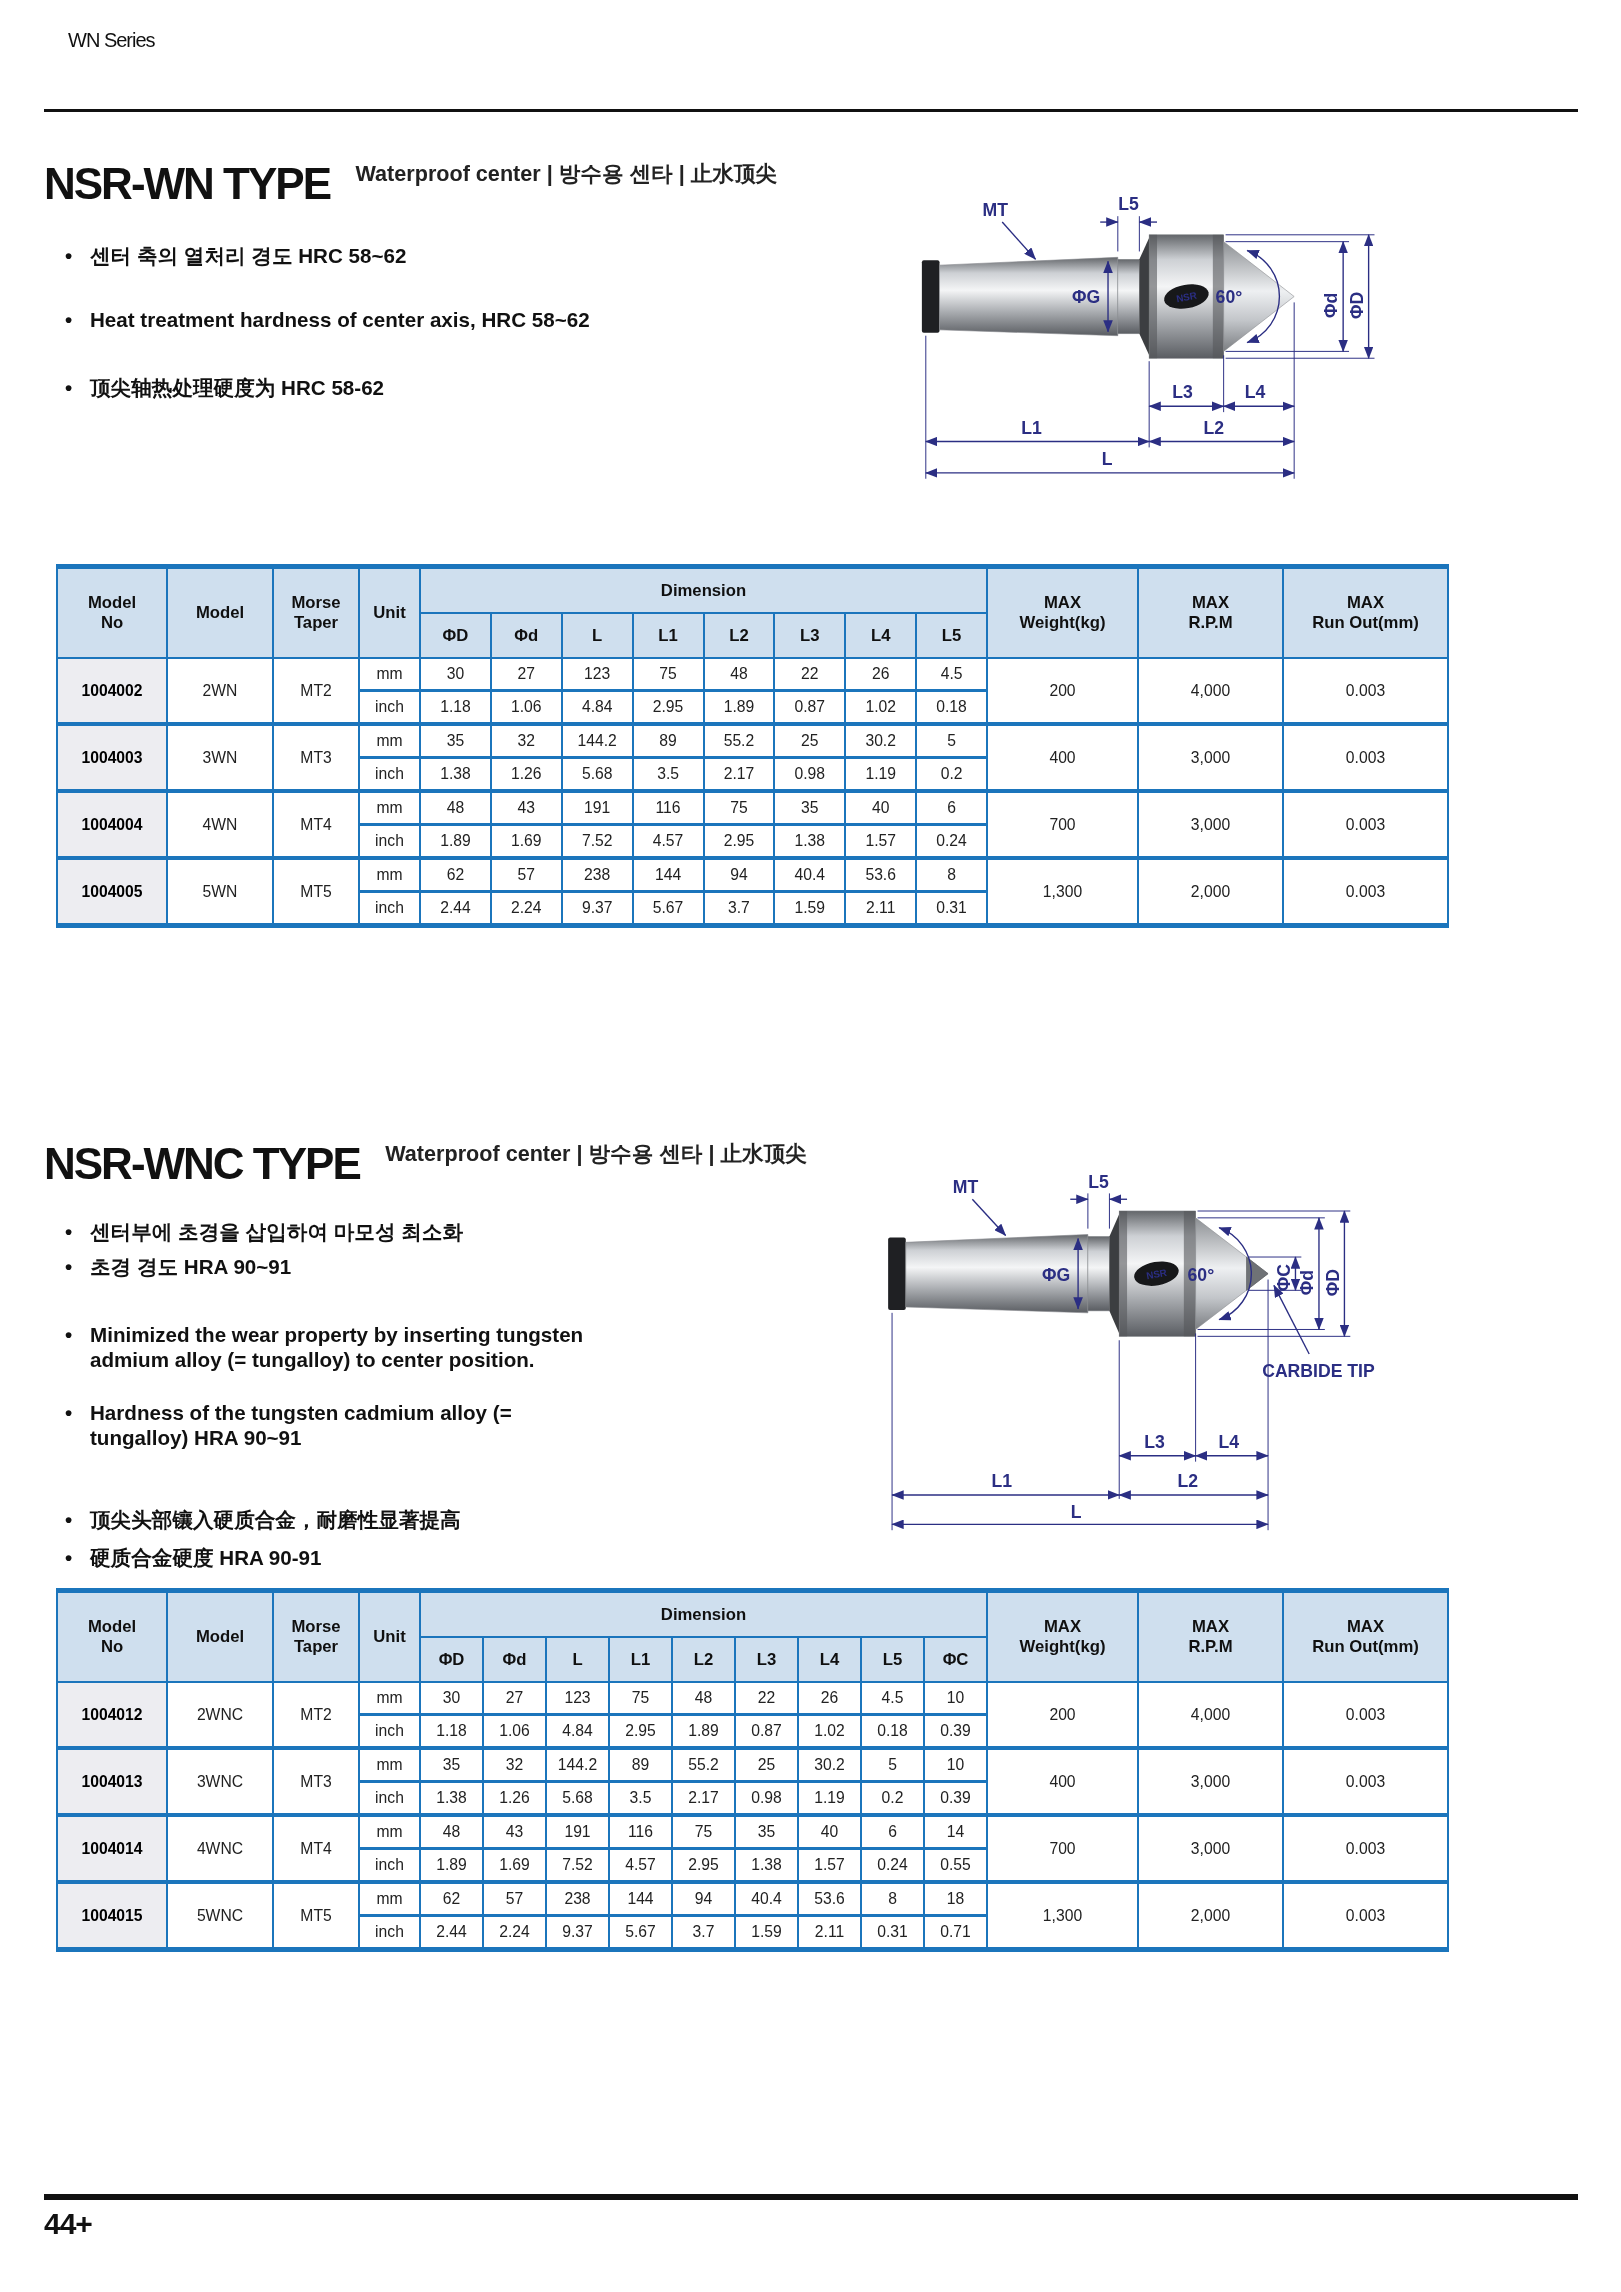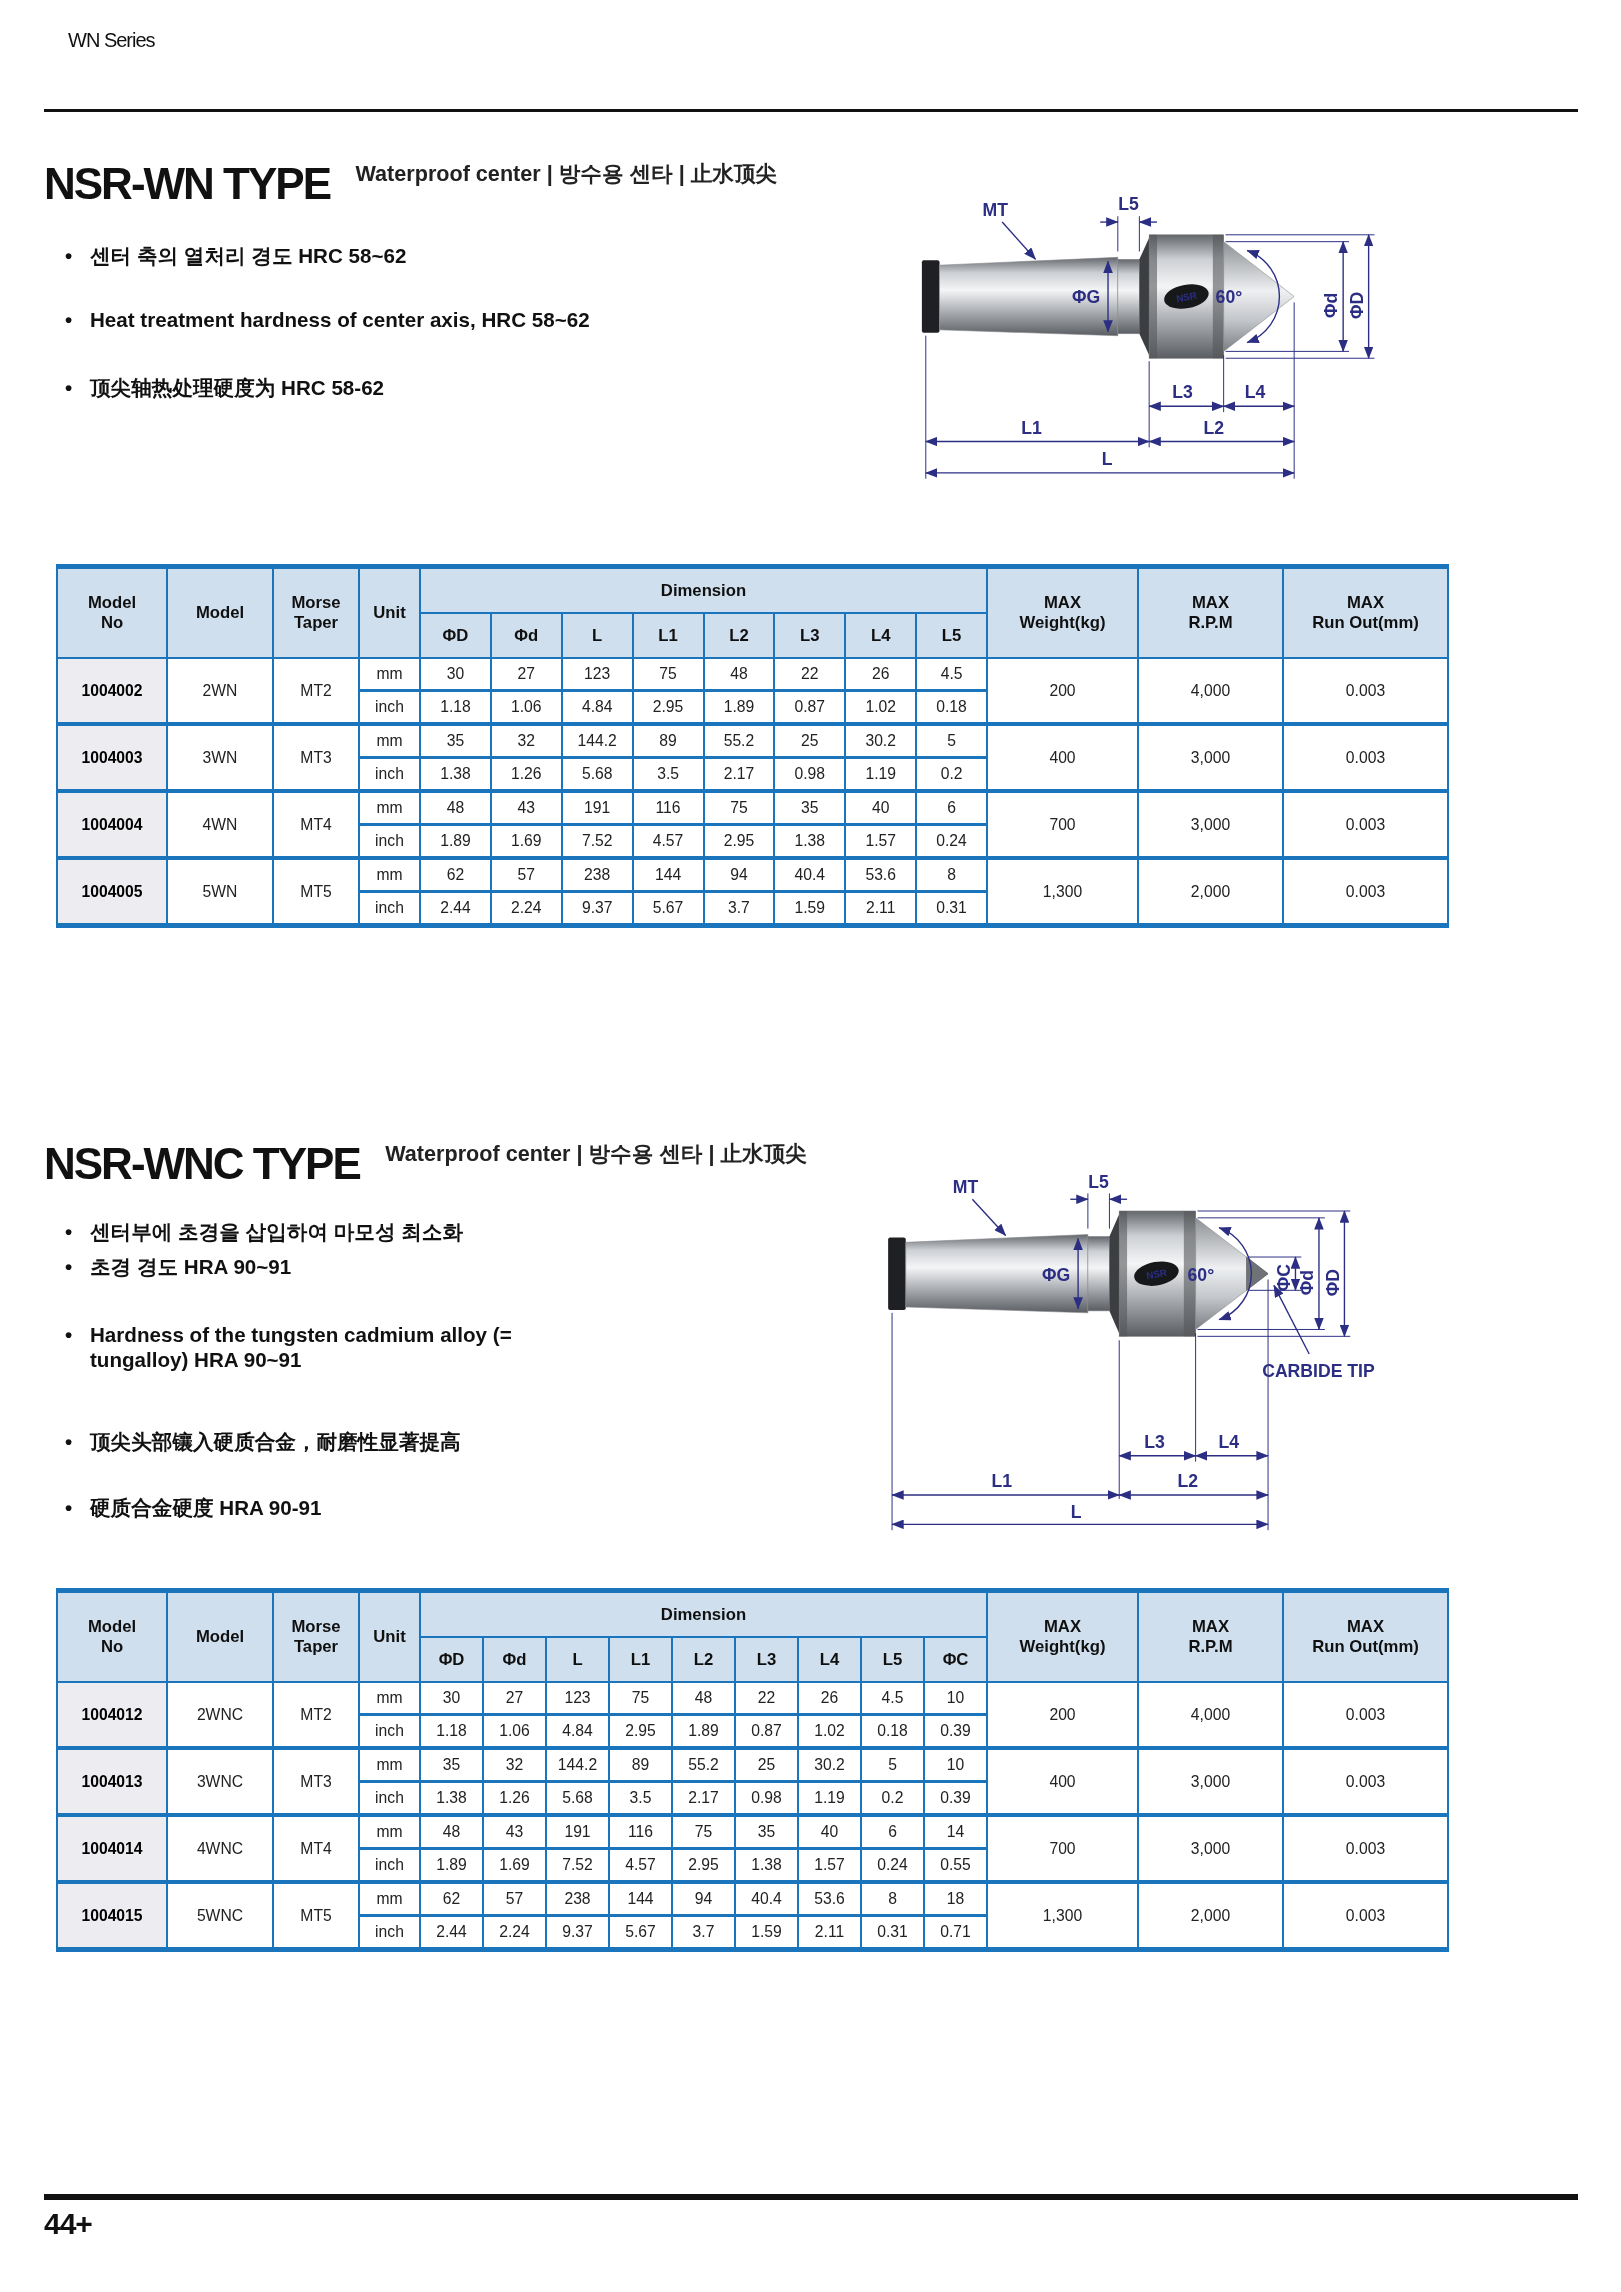--- a/index.html
+++ b/index.html
@@ -273,22 +273,23 @@
       </tbody>
   </table>
 
   <div class="sec-title-row" style="top:1139px;">
     <span class="sec-title">NSR-WNC TYPE</span>
     <span class="sec-subtitle">Waterproof center | 방수용 센타 | 止水顶尖</span>
   </div>
   <div class="bullets" style="top:1219px;">
     <div class="bullet" style="margin-bottom:9.8px;">센터부에 초경을 삽입하여 마모성 최소화</div>
     <div class="bullet" style="margin-bottom:43px;">초경 경도 HRA 90~91</div>
+    <div class="bullet" style="margin-bottom:7.8px;">Minimized the wear property by inserting tungsten admium alloy (= tungalloy) to center position.</div>
     <div class="bullet" style="margin-bottom:57px;margin-top:28px;">Hardness of the tungsten cadmium alloy (= tungalloy) HRA 90~91</div>
-    <div class="bullet" style="margin-bottom:41px;">顶尖头部镶入硬质合金，耐磨性显著提高</div>
+    <div class="bullet" style="margin-bottom:12px;">顶尖头部镶入硬质合金，耐磨性显著提高</div>
     <div class="bullet">硬质合金硬度 HRA 90-91</div>
   </div>
 
   <svg class="diagram" style="left:882px;top:1117px;" width="730" height="470" viewBox="0 0 745 480">
     <defs>
       <marker id="d2a" markerWidth="9" markerHeight="7" refX="8.5" refY="3.5" orient="auto-start-reverse">
         <path d="M0,0 L9,3.5 L0,7 z" fill="#2b2e83"></path>
       </marker>
       <linearGradient id="g2m" x1="0" y1="0" x2="0" y2="1">
         <stop offset="0" stop-color="#63666a"></stop>

